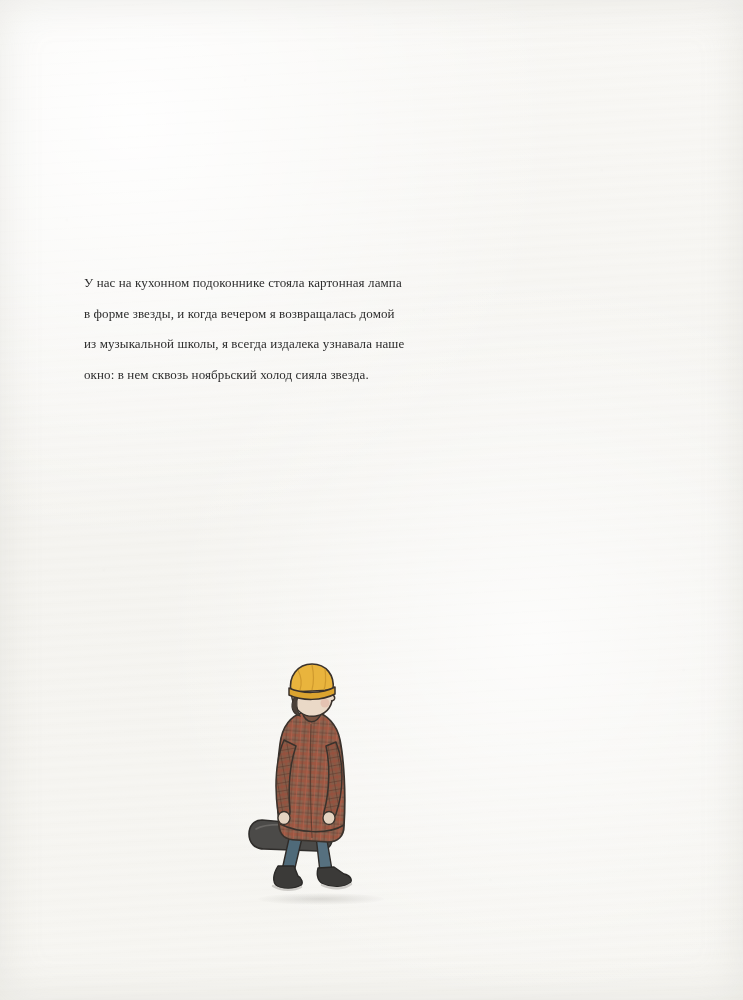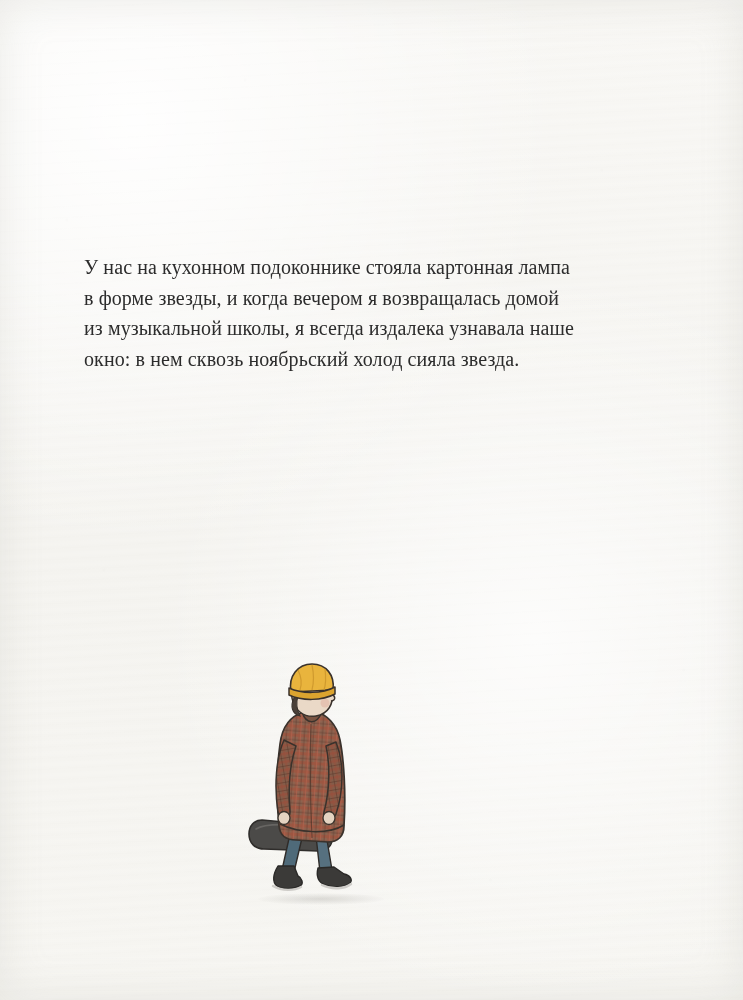--- a/index.html
+++ b/index.html
@@ -51,25 +51,25 @@
       177deg,
       rgba(0,0,0,0.010) 0px,
       rgba(0,0,0,0.000) 3px,
       rgba(255,255,255,0.30) 7px,
       rgba(0,0,0,0.000) 11px
     );
   }
   #body-text {
     position: absolute;
     left: 84px;
-    top: 252px;
+    top: 268px;
     width: 575px;
     margin: 0;
     font-family: "Liberation Serif", serif;
-    font-size: 20px;
+    font-size: 13px;
     line-height: 30.5px;
     color: #2c2c2c;
     letter-spacing: 0.1px;
     text-align: left;
     white-space: pre-wrap;
   }
   #illustration {
     position: absolute;
     left: 232px;
     top: 648px;

